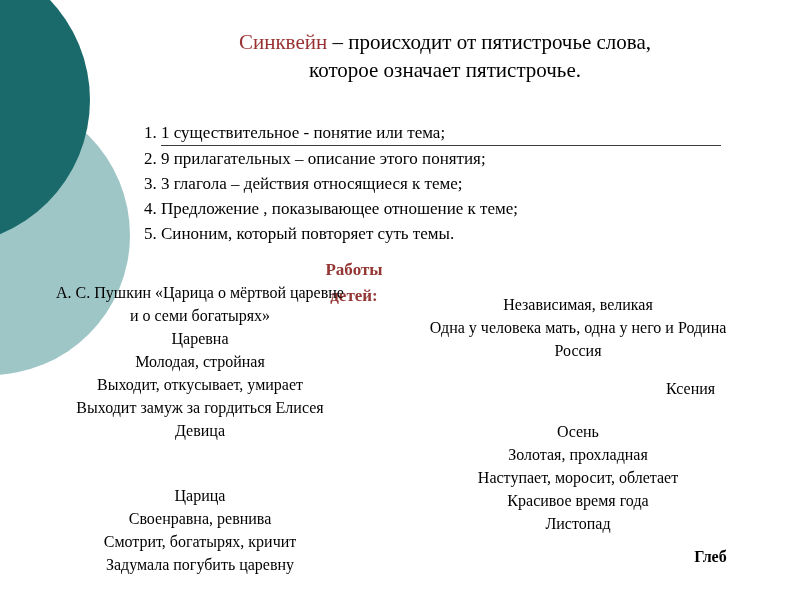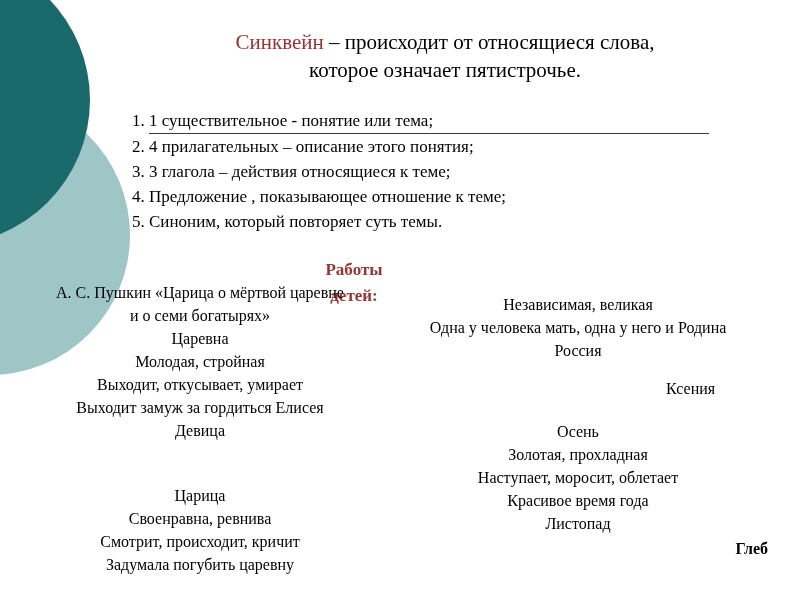--- a/index.html
+++ b/index.html
@@ -21,78 +21,78 @@
   .circle{position:absolute;border-radius:50%;}
   .circle-light{left:-150px;top:95px;width:280px;height:280px;background:var(--circle_light);z-index:1;}
   .circle-dark{left:-200px;top:-45px;width:290px;height:290px;background:var(--circle_dark);z-index:2;}
   .content{position:absolute;inset:0;z-index:3;}
   .title{
     position:absolute;left:140px;top:28px;width:610px;
     text-align:center;font-size:21px;line-height:28px;color:var(--text);
   }
   .title .accent{color:var(--accent);}
   .rules{position:absolute;left:125px;top:108px;font-size:17px;}
-  .rules ol{margin:0;padding-left:24px;list-style:decimal;}
+  .rules ol{margin:12px;padding-left:24px;list-style:decimal;}
   .rules li{line-height:25px;}
   .rules li.first{width:560px;border-bottom:1px solid #3a3a3a;}
   .works-heading{
     position:absolute;left:307px;top:257px;width:94px;
     font-weight:bold;font-size:17px;line-height:26px;
     color:var(--heading);text-align:center;
   }
   .col{position:absolute;font-size:16px;line-height:23px;text-align:center;}
   .col-left{left:5px;top:281px;width:390px;}
   .col-right{left:388px;top:293px;width:380px;}
   .gap-l{height:42px;}
   .gap-r{height:20px;}
   .line{min-height:23px;}
   .last-line{position:relative;}
   .author{font-weight:bold;}
   .author-diana{position:absolute;left:280px;top:0;}
   .author-ksenia{text-align:left;padding-left:278px;font-weight:normal;margin-top:15px;}
-  .author-gleb{text-align:right;padding-left:265px;margin-top:2px;}
+  .author-gleb{text-align:center;padding-left:265px;margin-top:10px;}
 </style>
 </head>
 <body>
 
 <div class="slide">
   <div class="circle circle-light"></div>
   <div class="circle circle-dark"></div>
 
   <div class="content">
 
     <div class="title">
-      <div><span class="accent">Синквейн</span><span> – происходит от относящиеся слова,</span></div>
+      <div><span class="accent">Синквейн</span><span> – происходит от пятистрочье слова,</span></div>
       <div>которое означает пятистрочье.</div>
     </div>
 
     <div class="rules">
       <ol>
         <li class="first">1 существительное - понятие или тема;</li>
-        <li>4 прилагательных – описание этого понятия;</li>
+        <li>9 прилагательных – описание этого понятия;</li>
         <li>3 глагола – действия относящиеся к теме;</li>
         <li>Предложение , показывающее отношение к теме;</li>
         <li>Синоним, который повторяет суть темы.</li>
       </ol>
     </div>
 
     <div class="works-heading">Работы детей:</div>
 
     <div class="col col-left">
       <div class="line">А. С. Пушкин «Царица о мёртвой царевне</div>
       <div class="line">и о семи богатырях»</div>
       <div class="line">Царевна</div>
       <div class="line">Молодая, стройная</div>
       <div class="line">Выходит, откусывает, умирает</div>
       <div class="line">Выходит замуж за гордиться Елисея</div>
       <div class="line">Девица</div>
       <div class="gap-l"></div>
       <div class="line">Царица</div>
       <div class="line">Своенравна, ревнива</div>
-      <div class="line">Смотрит, происходит, кричит</div>
+      <div class="line">Смотрит, богатырях, кричит</div>
       <div class="line">Задумала погубить царевну</div>
     </div>
 
     <div class="col col-right">
       <div class="line">Независимая, великая</div>
       <div class="line">Одна у человека мать, одна у него и Родина</div>
       <div class="line">Россия</div>
       <div class="line author-ksenia">Ксения</div>
       <div class="gap-r"></div>
       <div class="line">Осень</div>

